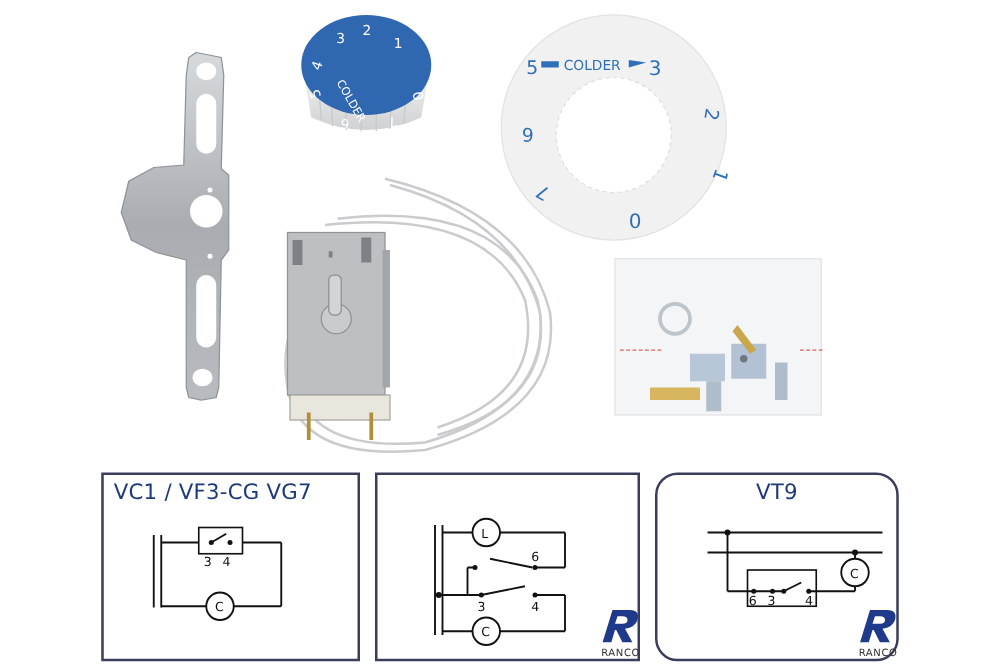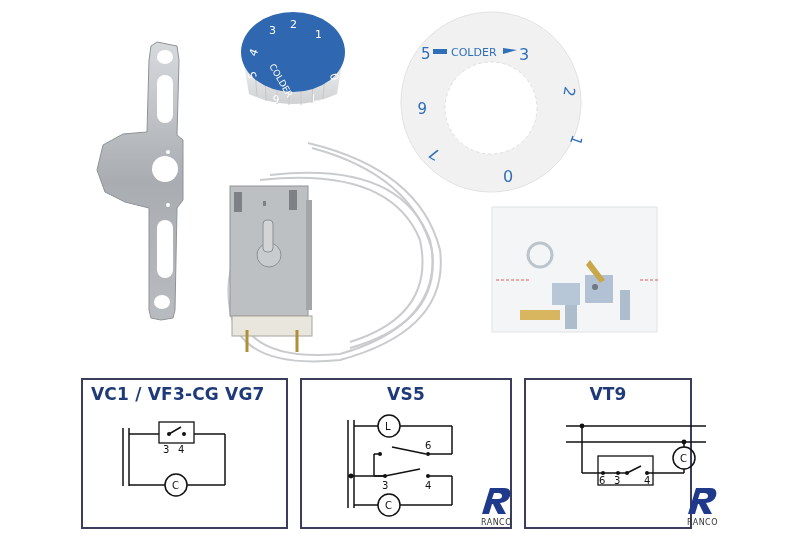--- a/index.html
+++ b/index.html
@@ -1,19 +1,19 @@
 <!DOCTYPE html>
 <html><head>
 <meta charset="utf-8">
 <style>
   html, body { margin:0; padding:0; }
   body { width:800px; height:533px; background:#ffffff; position:relative; overflow:hidden; font-family:"DejaVu Sans", sans-serif; }
   .abs { position:absolute; }
   .wiring-box { position:absolute; top:378px; height:151px; border:2px solid #3a3d5c; box-sizing:border-box; background:#fff; }
-  .box-title { position:absolute; left:0; right:0; top:4px; text-align:center; font-family:"DejaVu Sans", sans-serif; font-weight:bold; font-size:17px; color:#1f3a78; letter-spacing:0.2px; }
+  .box-title { position:absolute; left:0; right:0; top:4px; text-align:center; font-family:"DejaVu Sans", sans-serif; font-weight:normal; font-size:17px; color:#1f3a78; letter-spacing:0.2px; }
   .box-title.left { text-align:left; left:8px; }
   svg text { font-family:"DejaVu Sans", sans-serif; }
   .ranco { position:absolute; width:50px; text-align:right; }
   .ranco-label { font-family:"DejaVu Sans", sans-serif; font-size:8px; color:#333; letter-spacing:0.5px; }
 </style>
 </head>
 <body>
 
 <div class="abs" style="left:0;top:0;width:800px;height:372px;">
 
@@ -134,21 +134,20 @@
     </g>
     <circle cx="86" cy="54" r="2" fill="#111"></circle>
     <circle cx="101" cy="54" r="2" fill="#111"></circle>
     <text x="80" y="73" font-size="10" fill="#111">3</text>
     <text x="95" y="73" font-size="10" fill="#111">4</text>
     <text x="89" y="109" font-size="10" fill="#111">C</text>
   </svg>
 </div>
 
 <div class="wiring-box" style="left:300px;width:212px;">
-  <div class="box-title">VS5</div>
   <svg class="abs" style="left:0;top:0;" width="210" height="149" viewBox="0 0 210 149">
     <g stroke="#111" stroke-width="1.5" fill="none">
       <line x1="46" y1="40" x2="46" y2="128"></line>
       <line x1="52" y1="40" x2="52" y2="128"></line>
       <line x1="52" y1="46" x2="76" y2="46"></line>
       <circle cx="87" cy="46" r="11"></circle>
       <line x1="98" y1="46" x2="150" y2="46"></line>
       <line x1="150" y1="46" x2="150" y2="74"></line>
       <line x1="150" y1="74" x2="126" y2="74"></line>
       <line x1="90" y1="67" x2="124" y2="74"></line>
@@ -175,21 +174,21 @@
     <text x="83" y="129" font-size="10" fill="#111">C</text>
   </svg>
   <div class="ranco" style="left:160px;top:106px;">
     <svg width="36" height="28" viewBox="0 0 36 28">
       <path d="M6 28 L14 2 L28 2 Q36 2 34 10 Q32 16 24 17 L30 28 L22 28 L17 18 L16 18 L13 28 Z M18 7 L16 13 L22 13 Q26 13 26 10 Q26 7 22 7 Z" fill="#1f3a8a"></path>
     </svg>
     <div class="ranco-label">RANCO</div>
   </div>
 </div>
 
-<div class="wiring-box" style="left:524px;width:168px;">
+<div class="wiring-box" style="left:524px;width:195px;border-radius:18px;">
   <div class="box-title">VT9</div>
   <svg class="abs" style="left:0;top:0;" width="193" height="149" viewBox="0 0 193 149">
     <g stroke="#111" stroke-width="1.5" fill="none">
       <line x1="40" y1="46" x2="180" y2="46"></line>
       <line x1="40" y1="62" x2="180" y2="62"></line>
       <line x1="56" y1="46" x2="56" y2="93"></line>
       <line x1="56" y1="93" x2="66" y2="93"></line>
       <rect x="72" y="76" width="55" height="29" stroke-width="1.3"></rect>
       <line x1="66" y1="93" x2="101" y2="93"></line>
       <line x1="101" y1="93" x2="115" y2="86"></line>

